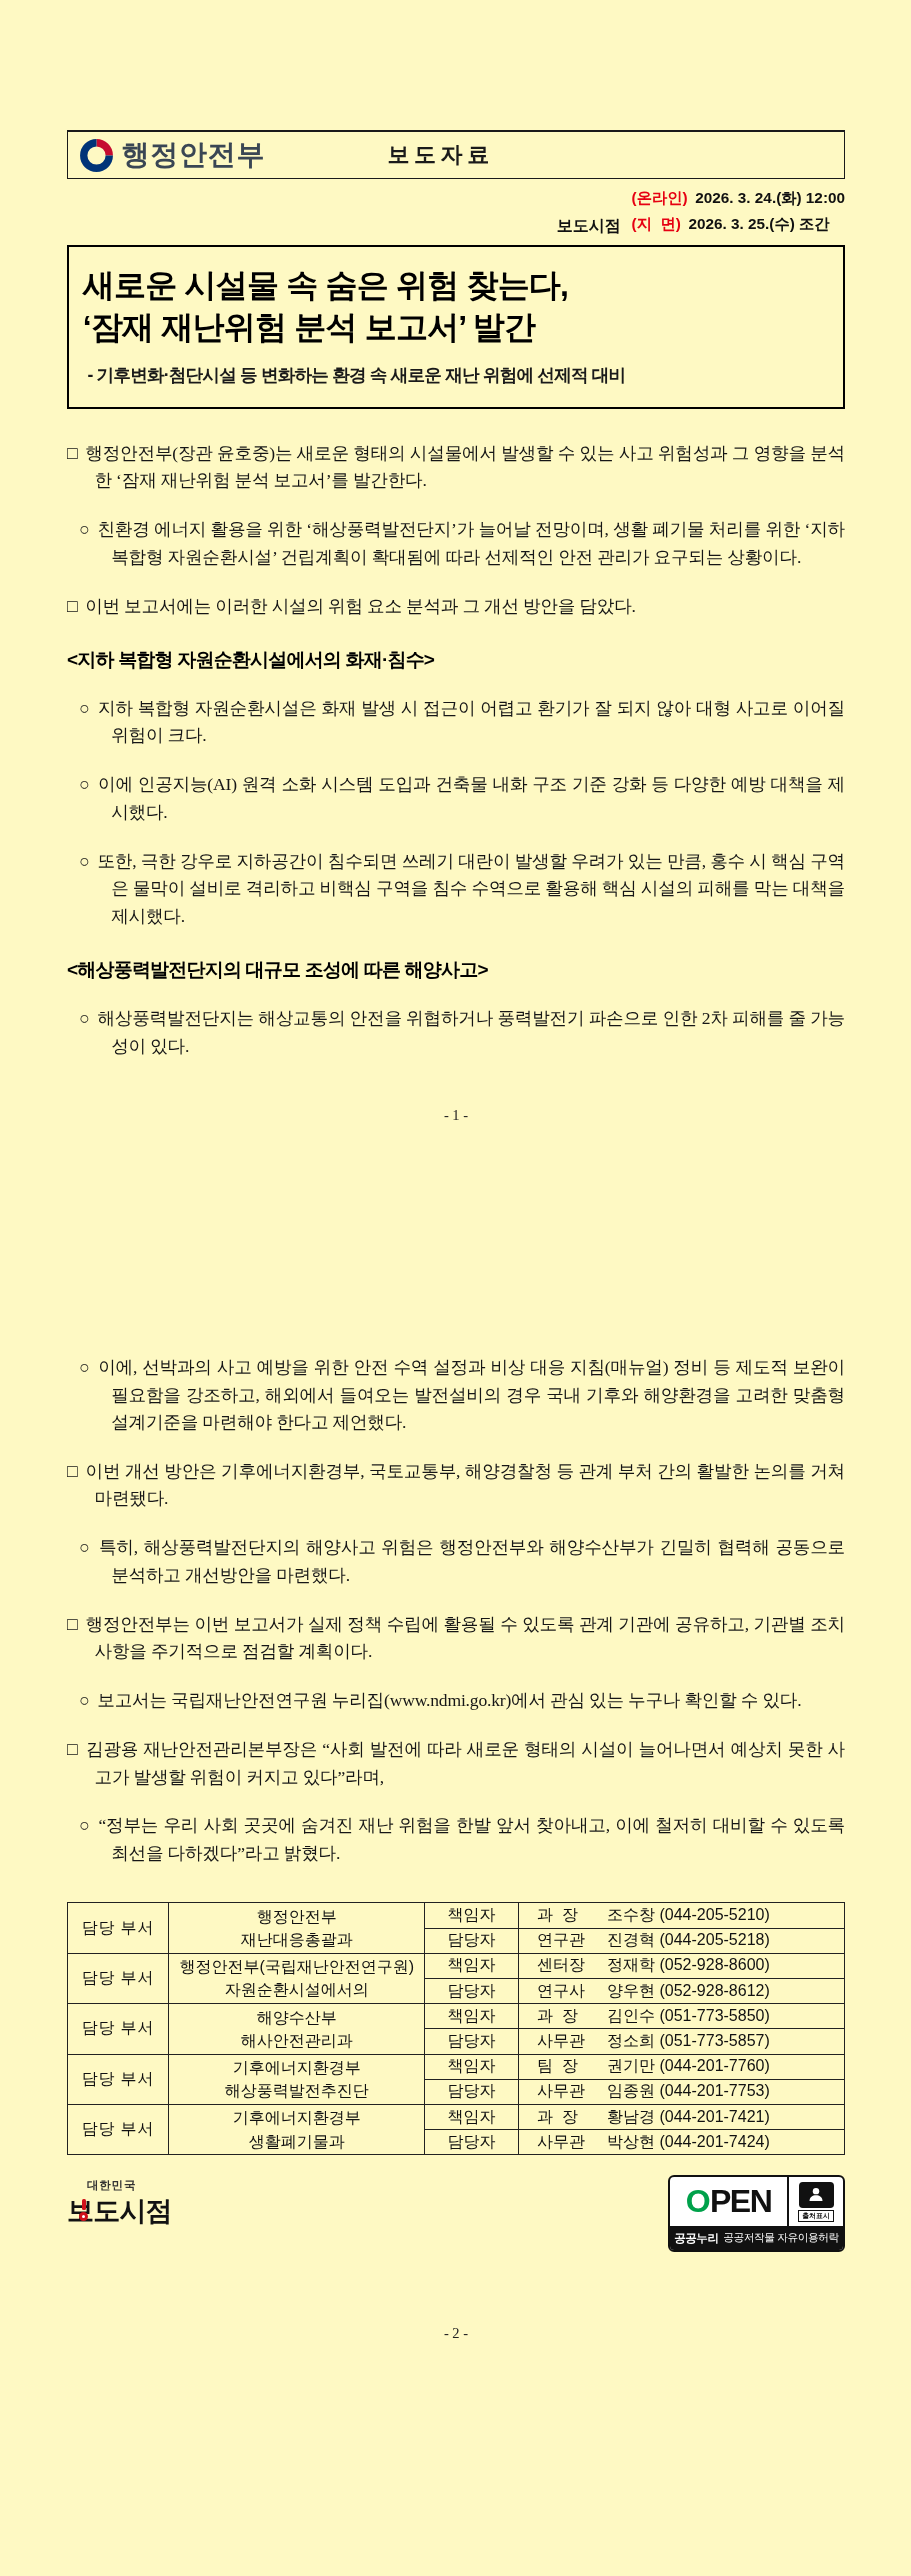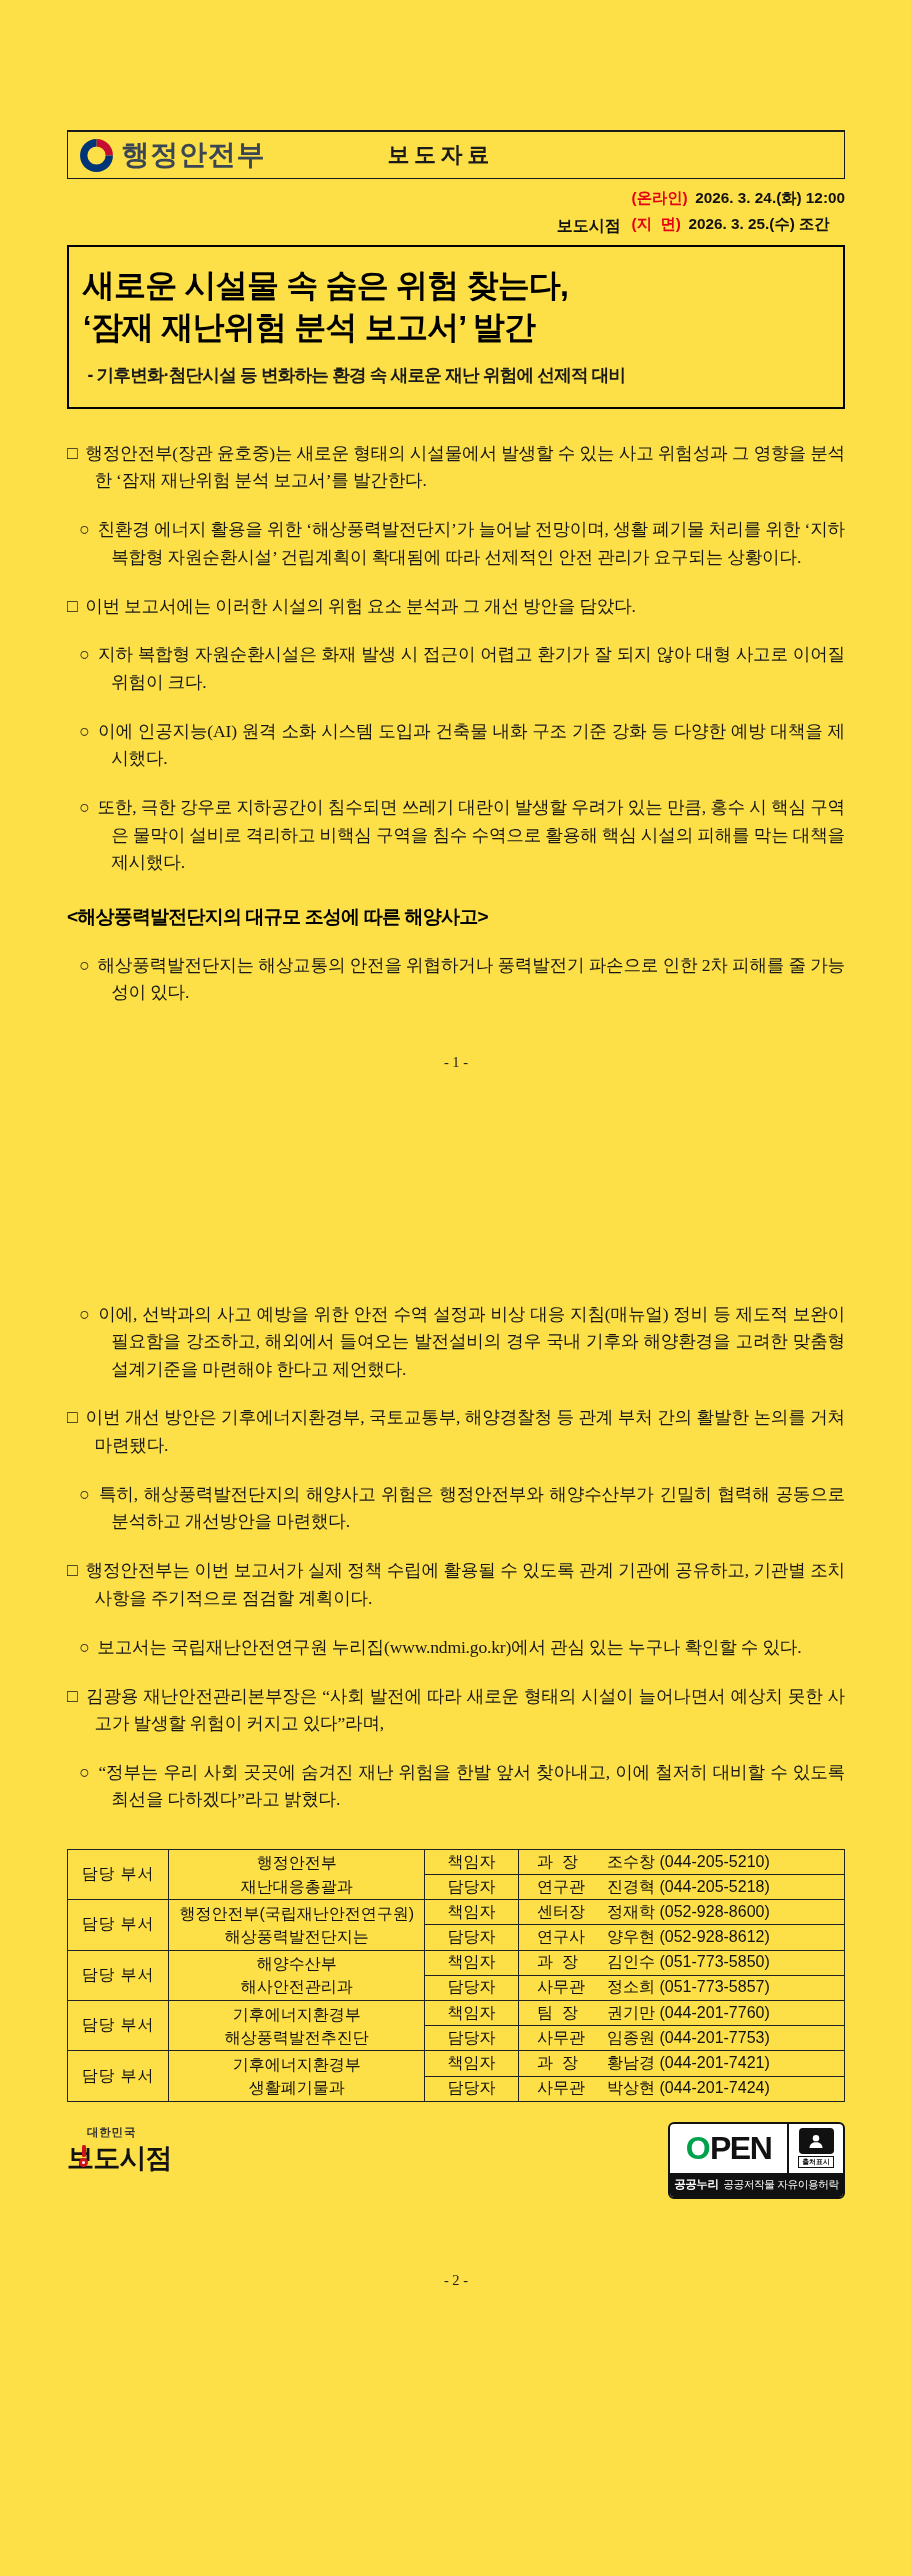--- a/index.html
+++ b/index.html
@@ -1,17 +1,17 @@
 <!DOCTYPE html>
 <html style="font-size:12.2px"><head>
 <meta charset="utf-8">
 <style>
   html,body{margin:0;padding:0;background:#fff;}
   .page{
-    width:912px;height:2576px;background:#fde047;position:relative;overflow:hidden;
+    width:912px;height:2576px;background:#fef9c3;position:relative;overflow:hidden;
     font-family:"Liberation Serif","DejaVu Serif",serif;color:#111;
     box-sizing:border-box;
   }
   .content{margin:0 67px;}
   .spacer-top{height:130px;}
 
   
   .header-box{
     border:1.5px solid #1a1a1a;border-top-width:2.3px;height:49px;
     display:flex;align-items:center;box-sizing:border-box;padding:0 10.7px;
@@ -122,20 +122,21 @@
       </div>
       <div class="sub-bullets">
         <div class="sub-bullet">- 기후변화·첨단시설 등 변화하는 환경 속 새로운 재난 위험에 선제적 대비</div>
       </div>
     </div>
 
     <div class="body-block">
       <p class="para sq"><span class="marker">□</span><span>행정안전부(장관 윤호중)는 새로운 형태의 시설물에서 발생할 수 있는 사고 위험성과 그 영향을 분석한 ‘잠재 재난위험 분석 보고서’를 발간한다.</span></p>
       <p class="para ci"><span class="marker">○</span><span>친환경 에너지 활용을 위한 ‘해상풍력발전단지’가 늘어날 전망이며, 생활 폐기물 처리를 위한 ‘지하 복합형 자원순환시설’ 건립계획이 확대됨에 따라 선제적인 안전 관리가 요구되는 상황이다.</span></p>
       <p class="para sq"><span class="marker">□</span><span>이번 보고서에는 이러한 시설의 위험 요소 분석과 그 개선 방안을 담았다.</span></p>
+      <p class="sec-head">&lt;지하 복합형 자원순환시설에서의 화재·침수&gt;</p>
       <p class="para ci"><span class="marker">○</span><span>지하 복합형 자원순환시설은 화재 발생 시 접근이 어렵고 환기가 잘 되지 않아 대형 사고로 이어질 위험이 크다.</span></p>
       <p class="para ci"><span class="marker">○</span><span>이에 인공지능(AI)  원격 소화 시스템 도입과 건축물 내화 구조 기준 강화 등 다양한 예방 대책을 제시했다.</span></p>
       <p class="para ci"><span class="marker">○</span><span>또한, 극한 강우로 지하공간이 침수되면 쓰레기 대란이 발생할 우려가 있는 만큼, 홍수 시 핵심 구역은 물막이 설비로 격리하고 비핵심 구역을 침수 수역으로 활용해 핵심 시설의 피해를 막는 대책을 제시했다.</span></p>
       <p class="sec-head">&lt;해상풍력발전단지의 대규모 조성에 따른 해양사고&gt;</p>
       <p class="para ci"><span class="marker">○</span><span>해상풍력발전단지는 해상교통의 안전을 위협하거나 풍력발전기 파손으로 인한 2차 피해를 줄 가능성이 있다.</span></p>
     </div>
     <div class="page-num">- 1 -</div>
 
     <div class="page-break"></div>
 
@@ -162,21 +163,21 @@
         </tr>
         <tr>
           <td class="c3">담당자</td>
           <td class="c4"><span class="tt">연구관</span><span>진경혁 (044-205-5218)</span></td>
         </tr>
 
         <tr class="group-start">
           <td class="c1" rowspan="2">담당 부서</td>
           <td class="c2" rowspan="2">
               <div>행정안전부(국립재난안전연구원)</div>
-              <div>해상풍력발전단지는</div>
+              <div>자원순환시설에서의</div>
             </td>
           <td class="c3">책임자</td>
           <td class="c4"><span class="tt">센터장</span><span>정재학 (052-928-8600)</span></td>
         </tr>
         <tr>
           <td class="c3">담당자</td>
           <td class="c4"><span class="tt">연구사</span><span>양우현 (052-928-8612)</span></td>
         </tr>
 
         <tr class="group-start">

